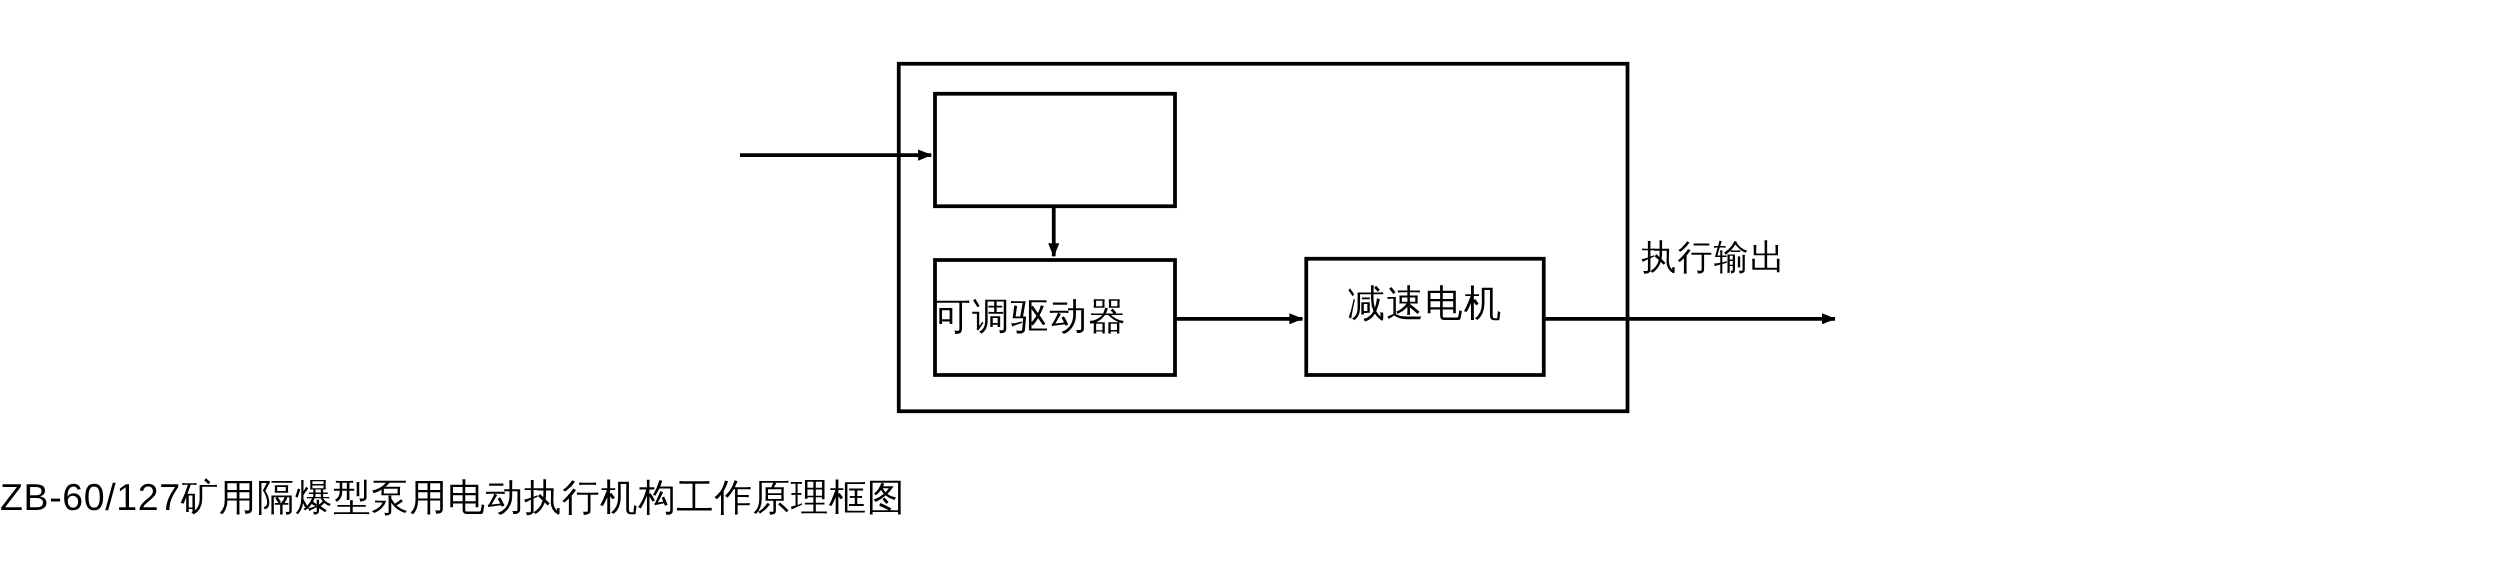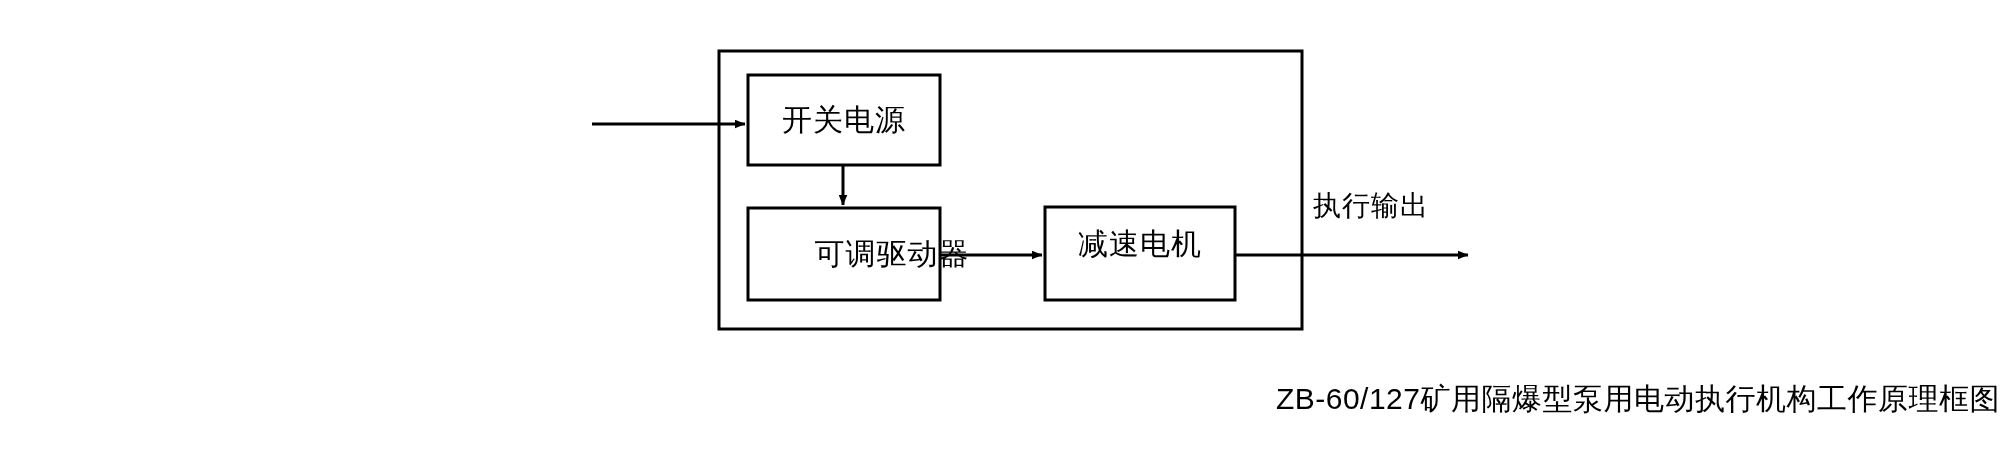--- a/index.html
+++ b/index.html
@@ -38,21 +38,21 @@
     white-space: nowrap;
     color: #000000;
   }
   #label-switching-power {
     left: 748px;
     top: 75px;
     width: 192px;
     height: 90px;
   }
   #label-adjustable-driver {
-    left: 780px;
+    left: 712px;
     top: 208px;
     width: 224px;
     height: 92px;
   }
   #label-geared-motor {
     left: 1045px;
     top: 207px;
     width: 190px;
     height: 74px;
   }
@@ -63,21 +63,21 @@
     font-size: 28px;
     line-height: 1;
     letter-spacing: 1px;
     white-space: nowrap;
   }
   #figure-caption {
     position: absolute;
     left: 0;
     top: 382px;
     width: 2000px;
-    text-align: right;
+    text-align: left;
     font-size: 30px;
     line-height: 1.1;
     letter-spacing: 0.5px;
     white-space: nowrap;
   }
 </style>
 </head>
 <body>
 
 <div id="canvas">
@@ -102,21 +102,20 @@
 
     <line x1="592" y1="124" x2="745" y2="124" stroke="#000000" stroke-width="3" marker-end="url(#arrowhead)"></line>
 
     <line x1="843" y1="165" x2="843" y2="205" stroke="#000000" stroke-width="3" marker-end="url(#arrowhead-down)"></line>
 
     <line x1="940" y1="255" x2="1042" y2="255" stroke="#000000" stroke-width="3" marker-end="url(#arrowhead)"></line>
 
     <line x1="1235" y1="255" x2="1468" y2="255" stroke="#000000" stroke-width="3" marker-end="url(#arrowhead)"></line>
   </svg>
 
-  <div class="node-label" id="label-switching-power">开关电源</div>
 
   <div class="node-label" id="label-adjustable-driver">可调驱动器</div>
 
   <div class="node-label" id="label-geared-motor">减速电机</div>
 
   <div id="label-output">执行输出</div>
 
   <div id="figure-caption">ZB-60/127矿用隔爆型泵用电动执行机构工作原理框图</div>
 
 </div>

